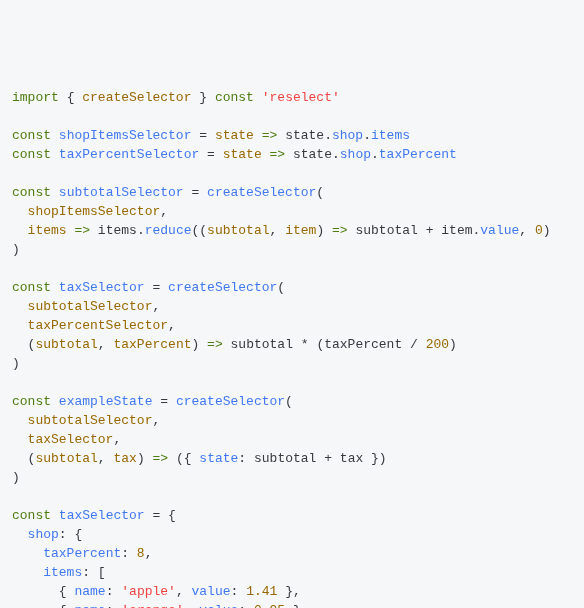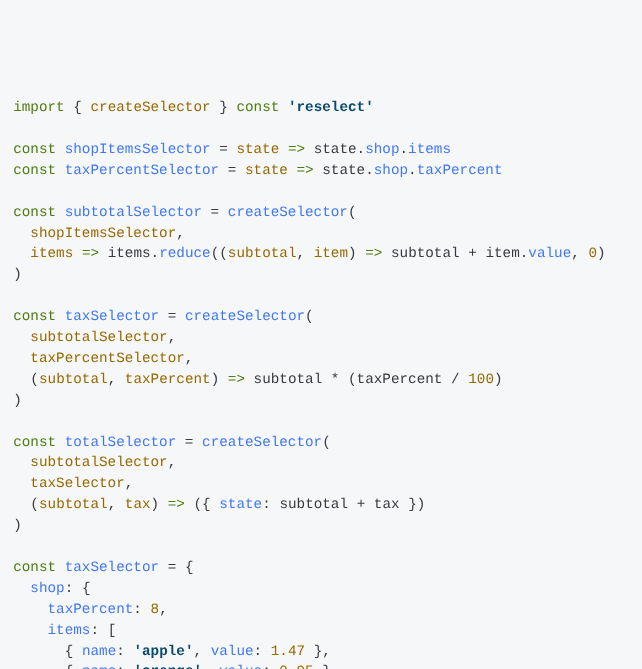--- a/index.html
+++ b/index.html
@@ -10,21 +10,21 @@
     font-size: 13px;
     line-height: 19px;
     color: #383a42;
     white-space: pre;
     width: 584px;
     box-sizing: border-box;
   }
   .kw   { color: #4d7c0f; }  
   .fn   { color: #4078f2; }  
   .id   { color: #986801; }  
-  .str  { color: #0c4a6e; font-weight: bold; }  
+  .str  { color: #ef4444; }  
   .num  { color: #986801; }  
   .op   { color: #383a42; }
   .call { color: #4078f2; }
 </style>
 </head>
 <body>
 
 
 
 <div><span class="kw">import</span> <span class="op">{</span> <span class="id">createSelector</span> <span class="op">}</span> <span class="kw">const</span> <span class="str">'reselect'</span>
@@ -33,33 +33,33 @@
 <span class="kw">const</span> <span class="fn">taxPercentSelector</span> <span class="op">=</span> <span class="id">state</span> <span class="kw">=&gt;</span> <span class="op">state</span><span class="op">.</span><span class="fn">shop</span><span class="op">.</span><span class="fn">taxPercent</span>
 
 <span class="kw">const</span> <span class="fn">subtotalSelector</span> <span class="op">=</span> <span class="call">createSelector</span><span class="op">(</span>
   <span class="id">shopItemsSelector</span><span class="op">,</span>
   <span class="id">items</span> <span class="kw">=&gt;</span> <span class="op">items</span><span class="op">.</span><span class="call">reduce</span><span class="op">((</span><span class="id">subtotal</span><span class="op">,</span> <span class="id">item</span><span class="op">)</span> <span class="kw">=&gt;</span> <span class="op">subtotal</span> <span class="op">+</span> <span class="op">item</span><span class="op">.</span><span class="fn">value</span><span class="op">,</span> <span class="num">0</span><span class="op">)</span>
 <span class="op">)</span>
 
 <span class="kw">const</span> <span class="fn">taxSelector</span> <span class="op">=</span> <span class="call">createSelector</span><span class="op">(</span>
   <span class="id">subtotalSelector</span><span class="op">,</span>
   <span class="id">taxPercentSelector</span><span class="op">,</span>
-  <span class="op">(</span><span class="id">subtotal</span><span class="op">,</span> <span class="id">taxPercent</span><span class="op">)</span> <span class="kw">=&gt;</span> <span class="op">subtotal</span> <span class="op">*</span> <span class="op">(</span><span class="op">taxPercent</span> <span class="op">/</span> <span class="num">100</span><span class="op">)</span>
+  <span class="op">(</span><span class="id">subtotal</span><span class="op">,</span> <span class="id">taxPercent</span><span class="op">)</span> <span class="kw">=&gt;</span> <span class="op">subtotal</span> <span class="op">*</span> <span class="op">(</span><span class="op">taxPercent</span> <span class="op">/</span> <span class="num">200</span><span class="op">)</span>
 <span class="op">)</span>
 
-<span class="kw">const</span> <span class="fn">totalSelector</span> <span class="op">=</span> <span class="call">createSelector</span><span class="op">(</span>
+<span class="kw">const</span> <span class="fn">exampleState</span> <span class="op">=</span> <span class="call">createSelector</span><span class="op">(</span>
   <span class="id">subtotalSelector</span><span class="op">,</span>
   <span class="id">taxSelector</span><span class="op">,</span>
   <span class="op">(</span><span class="id">subtotal</span><span class="op">,</span> <span class="id">tax</span><span class="op">)</span> <span class="kw">=&gt;</span> <span class="op">({</span> <span class="fn">state</span><span class="op">:</span> <span class="op">subtotal</span> <span class="op">+</span> <span class="op">tax</span> <span class="op">})</span>
 <span class="op">)</span>
 
 <span class="kw">const</span> <span class="fn">taxSelector</span> <span class="op">=</span> <span class="op">{</span>
   <span class="fn">shop</span><span class="op">:</span> <span class="op">{</span>
     <span class="fn">taxPercent</span><span class="op">:</span> <span class="num">8</span><span class="op">,</span>
     <span class="fn">items</span><span class="op">:</span> <span class="op">[</span>
-      <span class="op">{</span> <span class="fn">name</span><span class="op">:</span> <span class="str">'apple'</span><span class="op">,</span> <span class="fn">value</span><span class="op">:</span> <span class="num">1.47</span> <span class="op">},</span>
+      <span class="op">{</span> <span class="fn">name</span><span class="op">:</span> <span class="str">'apple'</span><span class="op">,</span> <span class="fn">value</span><span class="op">:</span> <span class="num">1.41</span> <span class="op">},</span>
       <span class="op">{</span> <span class="fn">name</span><span class="op">:</span> <span class="str">'orange'</span><span class="op">,</span> <span class="fn">value</span><span class="op">:</span> <span class="num">0.95</span> <span class="op">}</span>
     
   
 </div>
 
 
 
 
 </body></html>

